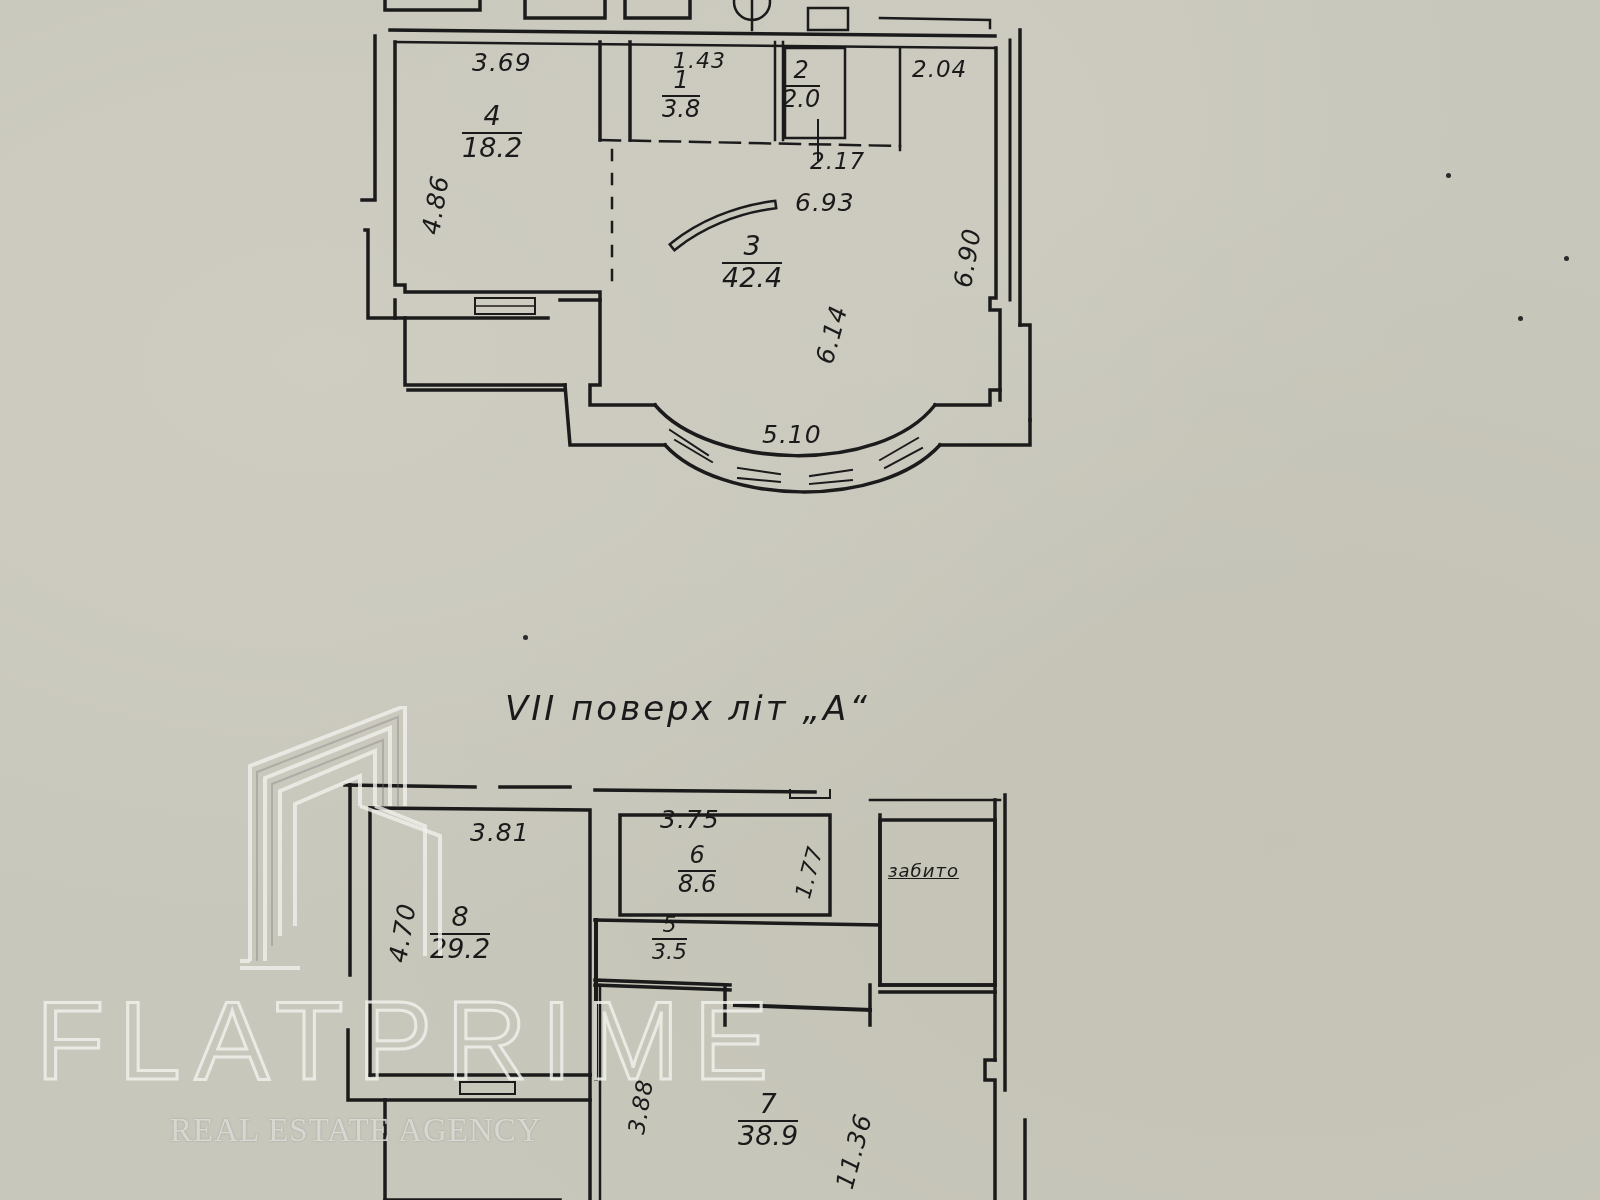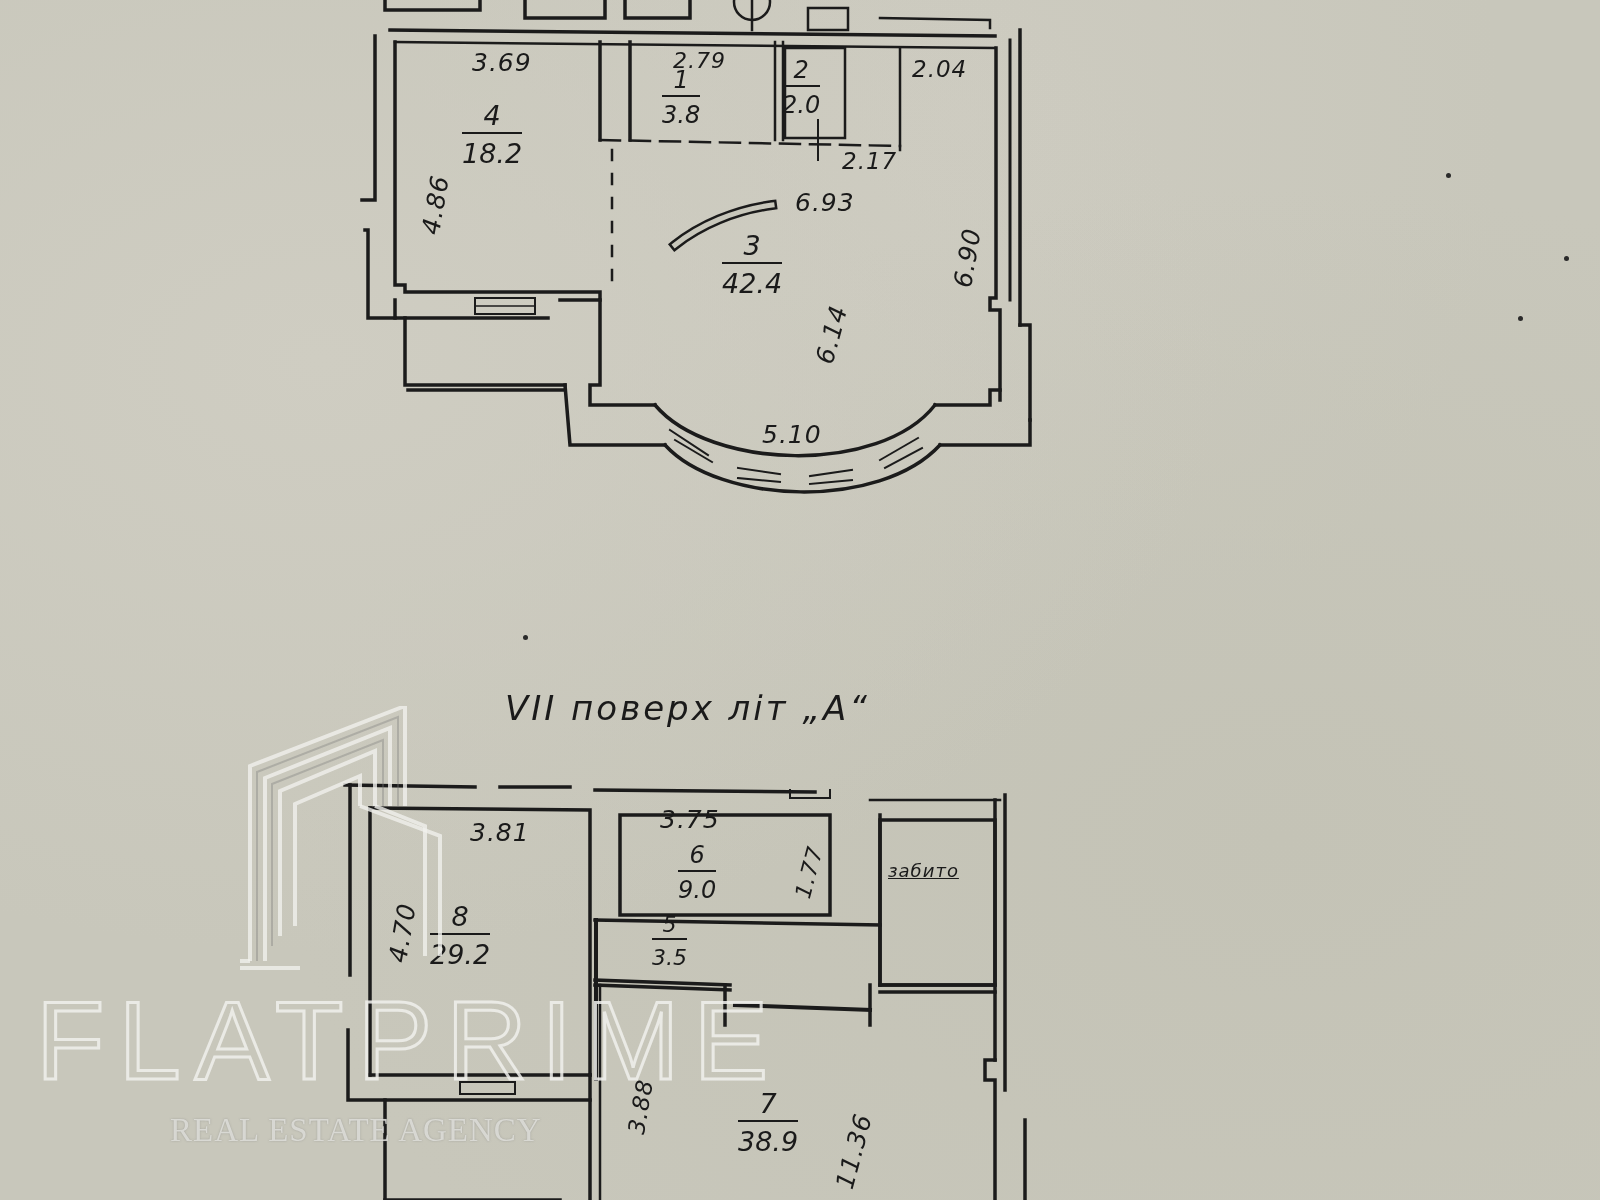--- a/index.html
+++ b/index.html
@@ -17,21 +17,21 @@
       #c8c7bb;
   }
   svg.plan { position:absolute; left:0; top:0; }
   .hand {
     position:absolute; font-family:"DejaVu Sans", sans-serif;
     font-style:italic; color:#1a1a1a; font-size:25px; letter-spacing:1px;
     white-space:nowrap; line-height:1;
   }
   .frac { position:absolute; text-align:center; font-family:"DejaVu Sans", sans-serif; font-style:italic; color:#1a1a1a; font-size:27px; line-height:1.05; }
   .frac .num { display:block; border-bottom:2px solid #1a1a1a; padding:0 6px 2px 6px; }
-  .frac .den { display:block; padding-top:6px; }
+  .frac .den { display:block; padding-top:0; }
   .vert { transform-origin:left top; }
   .title-hand {
     position:absolute; left:505px; top:688px; font-family:"DejaVu Sans", sans-serif;
     font-style:italic; font-size:34px; color:#1a1a1a; letter-spacing:3px; white-space:nowrap;
   }
   .wm-logo { position:absolute; left:240px; top:706px; }
   .wm-brand {
     position:absolute; left:36px; top:985px; font-family:"Liberation Sans", sans-serif;
     font-size:112px; font-weight:400; letter-spacing:14px; color:rgba(255,255,255,0.0);
     -webkit-text-stroke:3px rgba(240,240,236,0.85); white-space:nowrap; line-height:1;
@@ -149,38 +149,38 @@
     <line x1="1025" y1="1120" x2="1025" y2="1200"></line>
 
     <line x1="590" y1="1075" x2="590" y2="1200"></line>
     <line x1="600" y1="985" x2="600" y2="1200" stroke-width="2.5"></line>
 
     <line x1="596" y1="920" x2="596" y2="1080" stroke-dasharray="3,3" stroke-width="4"></line>
   </g>
 </svg>
 
 <div class="hand" style="left:472px;top:50px;">3.69</div>
-<div class="hand" style="left:673px;top:50px;font-size:22px;">2.79</div>
+<div class="hand" style="left:673px;top:50px;font-size:22px;">1.43</div>
 <div class="hand" style="left:912px;top:58px;font-size:23px;">2.04</div>
 
 <div class="frac" style="left:462px;top:102px;">
   <span class="num">4</span>
   <span class="den">18.2</span>
 </div>
 <div class="hand vert" style="left:418px;top:232px;transform:rotate(-80deg);">4.86</div>
 
 <div class="frac" style="left:662px;top:68px;font-size:24px;">
   <span class="num">1</span>
   <span class="den">3.8</span>
 </div>
 <div class="frac" style="left:782px;top:58px;font-size:24px;">
   <span class="num">2</span>
   <span class="den">2.0</span>
 </div>
-<div class="hand" style="left:810px;top:150px;font-size:23px;margin-left:32px;">2.17</div>
+<div class="hand" style="left:810px;top:150px;font-size:23px;">2.17</div>
 
 <div class="hand" style="left:795px;top:190px;">6.93</div>
 <div class="frac" style="left:722px;top:232px;">
   <span class="num">3</span>
   <span class="den">42.4</span>
 </div>
 <div class="hand vert" style="left:950px;top:285px;transform:rotate(-80deg);">6.90</div>
 <div class="hand vert" style="left:812px;top:360px;transform:rotate(-75deg);">6.14</div>
 <div class="hand" style="left:762px;top:422px;">5.10</div>
 
@@ -189,21 +189,21 @@
 <div class="hand" style="left:455px;top:820px;margin-left:15px;">3.81</div>
 <div class="hand vert" style="left:385px;top:960px;transform:rotate(-80deg);">4.70</div>
 <div class="frac" style="left:430px;top:903px;">
   <span class="num">8</span>
   <span class="den">29.2</span>
 </div>
 
 <div class="hand" style="left:660px;top:807px;">3.75</div>
 <div class="frac" style="left:678px;top:843px;font-size:24px;">
   <span class="num">6</span>
-  <span class="den">9.0</span>
+  <span class="den">8.6</span>
 </div>
 <div class="hand vert" style="left:792px;top:895px;transform:rotate(-75deg);font-size:22px;">1.77</div>
 
 <div class="frac" style="left:652px;top:913px;font-size:22px;">
   <span class="num">5</span>
   <span class="den">3.5</span>
 </div>
 
 <div class="hand" style="left:888px;top:862px;font-size:18px;text-decoration:underline;">забито</div>
 

